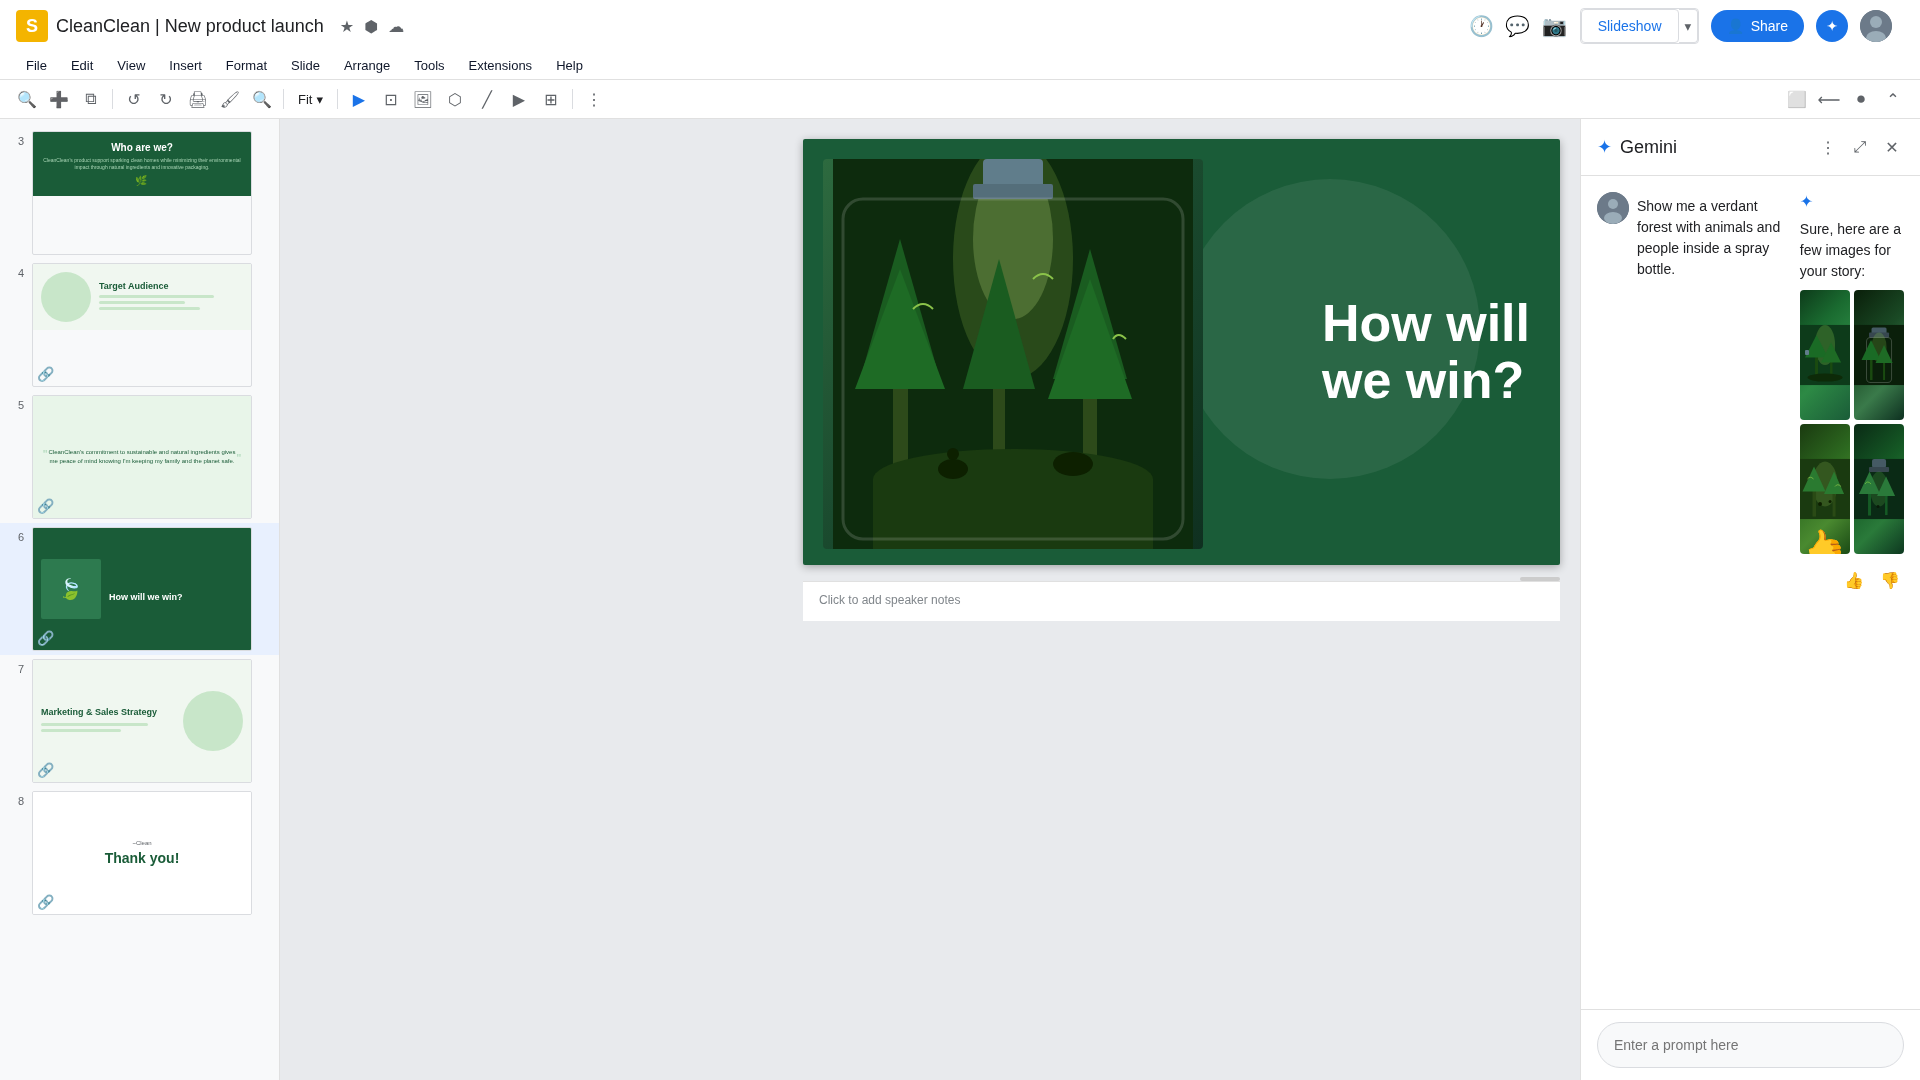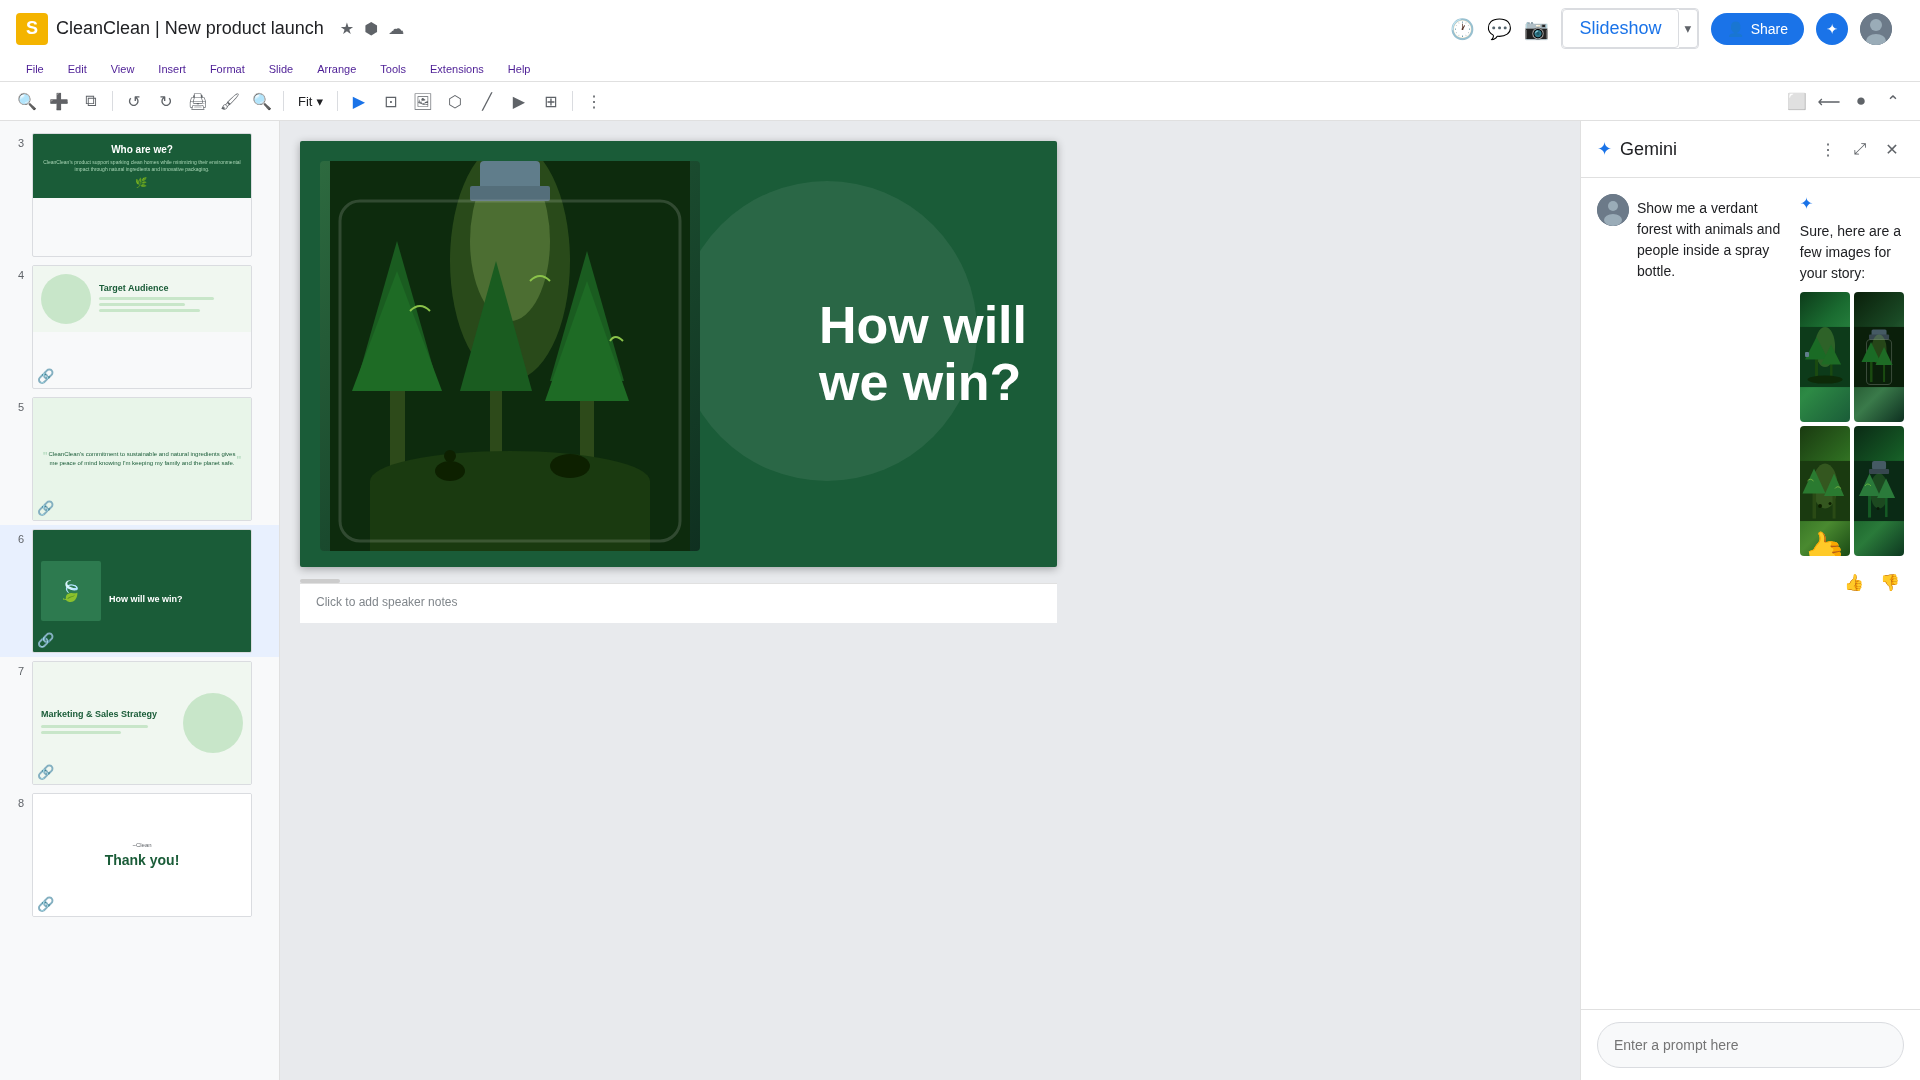--- a/index.html
+++ b/index.html
@@ -7,28 +7,28 @@
 
     
     .top-bar { background: #fff; border-bottom: 1px solid #e0e0e0; display: flex; flex-direction: column; padding: 0; }
     .title-row { display: flex; align-items: center; padding: 8px 16px; gap: 8px; }
     .app-icon { width: 32px; height: 32px; background: #f4b400; border-radius: 4px; display: flex; align-items: center; justify-content: center; color: white; font-weight: bold; font-size: 18px; flex-shrink: 0; }
     .title-text { font-size: 18px; color: #202124; font-weight: 400; }
     .title-icons { display: flex; gap: 10px; margin-left: 8px; color: #5f6368; font-size: 16px; }
     .title-icons span { cursor: pointer; }
     .spacer { flex: 1; }
     .header-right { display: flex; align-items: center; gap: 12px; padding-right: 12px; }
-    .slideshow-btn { background: #fff; border: 1px solid #dadce0; border-radius: 4px; padding: 8px 16px; font-size: 18px; color: #1a73e8; cursor: pointer; display: flex; align-items: center; gap: 6px; }
+    .slideshow-btn { background: #fff; border: 1px solid #dadce0; border-radius: 4px; padding: 8px 16px; font-size: 14px; color: #1a73e8; cursor: pointer; display: flex; align-items: center; gap: 6px; }
     .slideshow-dropdown { background: #fff; border: 1px solid #dadce0; border-left: none; border-radius: 0 4px 4px 0; padding: 8px 6px; cursor: pointer; color: #5f6368; }
     .share-btn { background: #1a73e8; border: none; border-radius: 20px; padding: 8px 16px; font-size: 14px; color: white; cursor: pointer; display: flex; align-items: center; gap: 6px; justify-content: center; }
     .gemini-btn { width: 32px; height: 32px; background: #1a73e8; border-radius: 50%; display: flex; align-items: center; justify-content: center; color: white; font-size: 14px; cursor: pointer; }
     .avatar { width: 32px; height: 32px; border-radius: 50%; background: #6c7a89; display: flex; align-items: center; justify-content: center; color: white; font-size: 13px; cursor: pointer; overflow: hidden; }
 
     .menu-row { display: flex; align-items: center; padding: 2px 16px; gap: 4px; }
-    .menu-item { padding: 4px 10px; font-size: 11px; color: #4c1d95; cursor: pointer; border-radius: 4px; }
+    .menu-item { padding: 4px 10px; font-size: 13px; color: #0f172a; cursor: pointer; border-radius: 4px; }
 
     .toolbar-row { display: flex; align-items: center; padding: 4px 12px; gap: 2px; border-top: 1px solid #e0e0e0; }
     .toolbar-btn { width: 30px; height: 30px; display: flex; align-items: center; justify-content: center; border-radius: 4px; cursor: pointer; color: #5f6368; font-size: 16px; border: none; background: none; }
     .toolbar-divider { width: 1px; height: 20px; background: #dadce0; margin: 0 4px; }
     .fit-dropdown { display: flex; align-items: center; gap: 4px; padding: 4px 8px; border-radius: 4px; font-size: 13px; color: #202124; cursor: pointer; border: none; background: none; text-align: right; }
 
     
     .main-area { display: flex; flex: 1; overflow: hidden; }
 
     
@@ -67,21 +67,21 @@
     .prev7-content { flex: 1; }
     .prev7-title { font-size: 9px; font-weight: bold; color: #1a5c38; }
     .prev7-circle { width: 60px; height: 60px; border-radius: 50%; background: #c8e6c9; flex-shrink: 0; }
 
     
     .prev8 { background: white; display: flex; flex-direction: column; align-items: center; justify-content: center; padding: 10px; }
     .prev8-logo { font-size: 6px; color: #5f6368; margin-bottom: 4px; }
     .prev8-title { font-size: 14px; font-weight: bold; color: #1a5c38; }
 
     
-    .canvas-area { flex: 1; background: #e8eaed; display: flex; flex-direction: column; align-items: flex-start; justify-content: flex-start; padding: 20px; overflow: auto; }
+    .canvas-area { flex: 1; background: #e8eaed; display: flex; flex-direction: column; align-items: flex-end; justify-content: flex-start; padding: 20px; overflow: auto; }
     .slide-canvas { width: 757px; height: 426px; background: #1a5c38; border-radius: 2px; box-shadow: 0 2px 8px rgba(0,0,0,0.3); position: relative; overflow: hidden; flex-shrink: 0; }
     .canvas-bg-circle { position: absolute; right: 80px; top: 40px; width: 300px; height: 300px; background: rgba(255,255,255,0.07); border-radius: 50%; }
     .canvas-bottle-area { position: absolute; left: 20px; top: 20px; width: 380px; height: 390px; background: linear-gradient(135deg, #2d6a3f 0%, #1a4a2e 50%, #0f3020 100%); border-radius: 4px; display: flex; align-items: center; justify-content: center; }
     .canvas-text-area { position: absolute; right: 30px; top: 50%; transform: translateY(-50%); }
     .canvas-main-text { color: white; font-size: 52px; font-weight: 900; line-height: 1.1; text-align: left; }
     .scroll-indicator { width: 40px; height: 4px; background: #ccc; border-radius: 2px; margin-top: 12px; }
     .speaker-notes { width: 757px; padding: 8px 16px; background: #fff; border-top: 1px solid #e0e0e0; min-height: 40px; }
     .speaker-notes-text { font-size: 12px; color: #80868b; }
 
     

